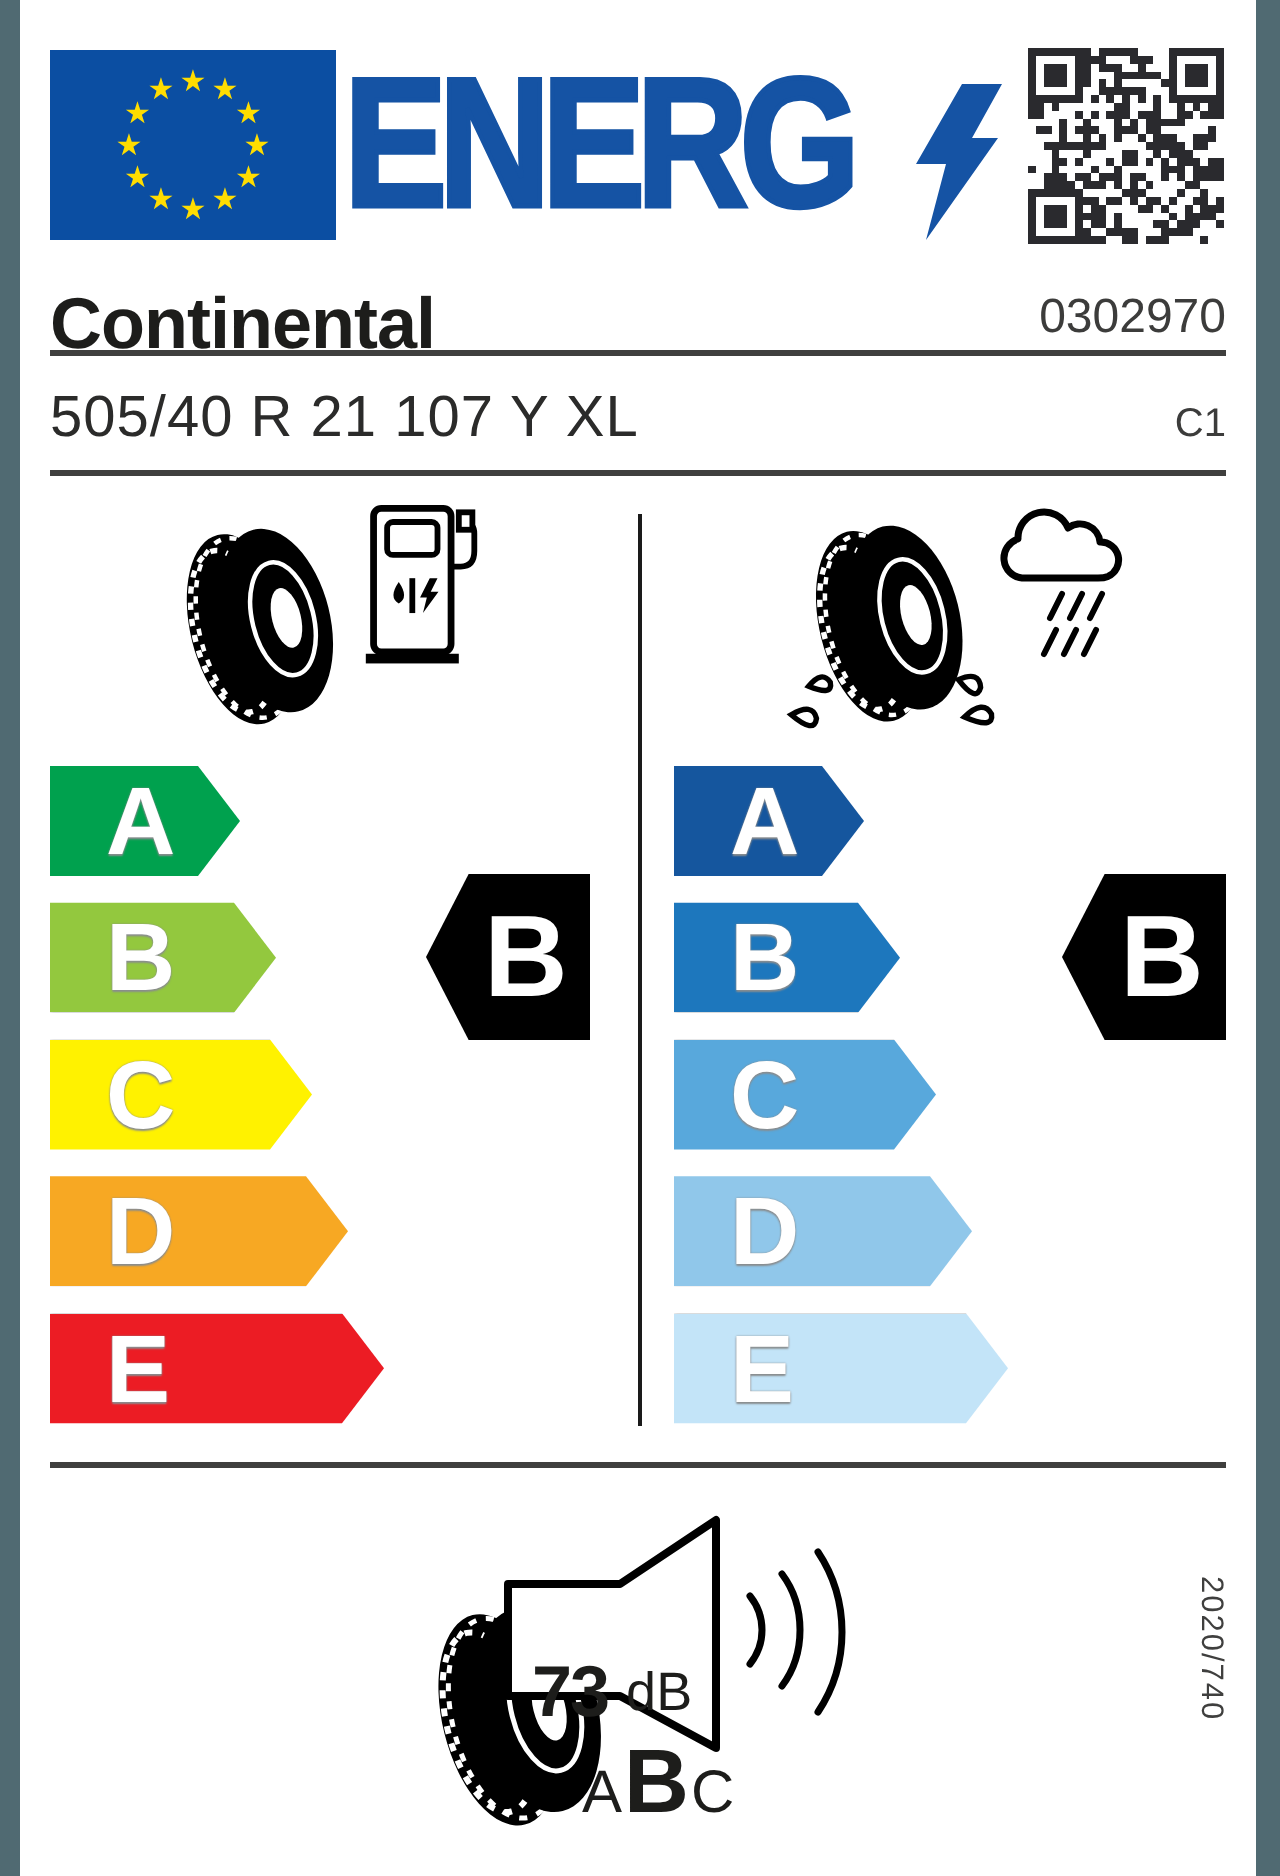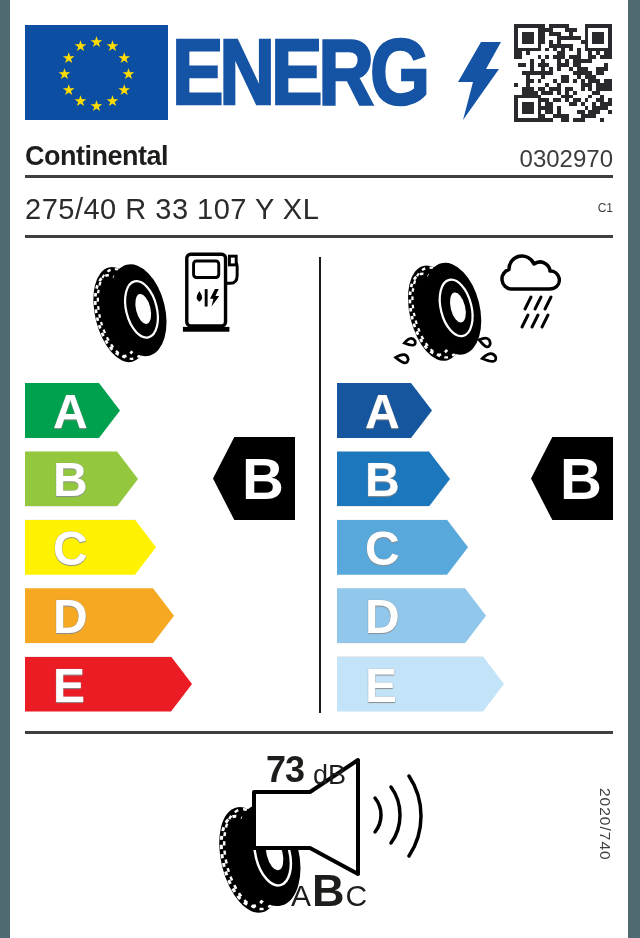--- a/index.html
+++ b/index.html
@@ -19,28 +19,28 @@
   .energy-logo{left:172px;top:26px;height:86px;display:flex;align-items:flex-start;}
   .energy-logo span{
     font-size:92px;font-weight:bold;color:#1553a4;letter-spacing:-5px;line-height:1;
     transform:scaleX(.84);transform-origin:left center;
     -webkit-text-stroke:2.5px #1553a4;
   }
   .bolt-icon{left:457px;top:42px;}
   .qr{left:514px;top:24px;width:98px;height:98px;}
 
   
-  .brand-name{left:25px;top:141px;font-size:27px;font-weight:bold;letter-spacing:-.5px;}
+  .brand-name{left:25px;top:141px;font-size:36px;font-weight:bold;letter-spacing:-.5px;}
   .article-number{left:25px;top:145px;width:588px;text-align:right;font-size:24px;color:#3c3c3b;}
   .rule{left:25px;width:588px;background:#3f3f3e;}
   .rule-1{top:175px;height:3px;}
   .rule-2{top:235px;height:3px;}
   .rule-3{top:731px;height:3px;}
   .size-text{left:25px;top:193px;font-size:29px;color:#2b2b2a;letter-spacing:.5px;}
-  .class-text{left:25px;top:201px;width:588px;text-align:right;font-size:12px;color:#3c3c3b;}
+  .class-text{left:25px;top:201px;width:588px;text-align:right;font-size:20px;color:#3c3c3b;}
 
   
   .center-divider{left:319px;top:257px;width:2px;height:456px;background:#1a1a1a;}
   .bars{width:200px;}
   .bars-left{left:25px;top:383px;}
   .bars-right{left:337px;top:383px;}
   .bar{
     height:55px;margin-bottom:13.4px;position:relative;
     clip-path:polygon(0 0,calc(100% - 21px) 0,100% 50%,calc(100% - 21px) 100%,0 100%);
     filter:drop-shadow(0 0 1px rgba(95,100,105,.75));
@@ -61,21 +61,21 @@
 
   
   .tyre-fuel{left:86px;top:256px;}
   .pump-icon{left:180px;top:250px;}
   .tyre-wet{left:392px;top:258px;}
   .cloud-icon{left:497px;top:249px;}
 
   
   .tyre-noise{left:211px;top:797px;}
   .speaker-icon{left:252px;top:756px;}
-  .db-text{left:266px;top:749px;display:flex;align-items:flex-end;}
+  .db-text{left:266px;top:825px;display:flex;align-items:center;}
   .db-value{font-size:36px;font-weight:bold;letter-spacing:-1px;}
   .db-unit{font-size:27px;margin-left:9px;color:#1d1d1b;}
   .sound-waves{left:371px;top:774px;}
   .noise-classes{left:291px;top:868px;display:flex;align-items:baseline;}
   .noise-classes .nc{font-size:30px;line-height:1;color:#1d1d1b;letter-spacing:1px;}
   .noise-classes .nc.rated{font-size:45px;font-weight:bold;}
   .regulation{
     left:596px;top:788px;writing-mode:vertical-rl;
     font-size:15.5px;color:#3f3f3e;letter-spacing:1px;
   }
@@ -439,21 +439,21 @@
     <rect x="13" y="24" width="1" height="1" fill="#2a2a2e"></rect>
     <rect x="15" y="24" width="1" height="1" fill="#2a2a2e"></rect>
     <rect x="16" y="24" width="1" height="1" fill="#2a2a2e"></rect>
     <rect x="17" y="24" width="1" height="1" fill="#2a2a2e"></rect>
     <rect x="22" y="24" width="1" height="1" fill="#2a2a2e"></rect>
   </svg>
 
 <div class="abs brand-name">Continental</div>
 <div class="abs article-number">0302970</div>
 <div class="abs rule rule-1"></div>
-<div class="abs size-text">275/40 R 33 107 Y XL</div>
+<div class="abs size-text">505/40 R 21 107 Y XL</div>
 <div class="abs class-text">C1</div>
 <div class="abs rule rule-2"></div>
 
 <div class="abs center-divider"></div>
 
 <svg class="abs tyre-fuel" width="90" height="112" viewBox="0 0 100 120">
   <g transform="rotate(-14 50 60)">
     <ellipse cx="38" cy="60" rx="28" ry="54" fill="#000"></ellipse>
     <ellipse cx="33" cy="60" rx="21" ry="46" fill="none" stroke="#fff" stroke-width="3" stroke-dasharray="4 5"></ellipse>
     <ellipse cx="41" cy="60" rx="26" ry="51" fill="none" stroke="#fff" stroke-width="2.5" stroke-dasharray="4 5"></ellipse>

